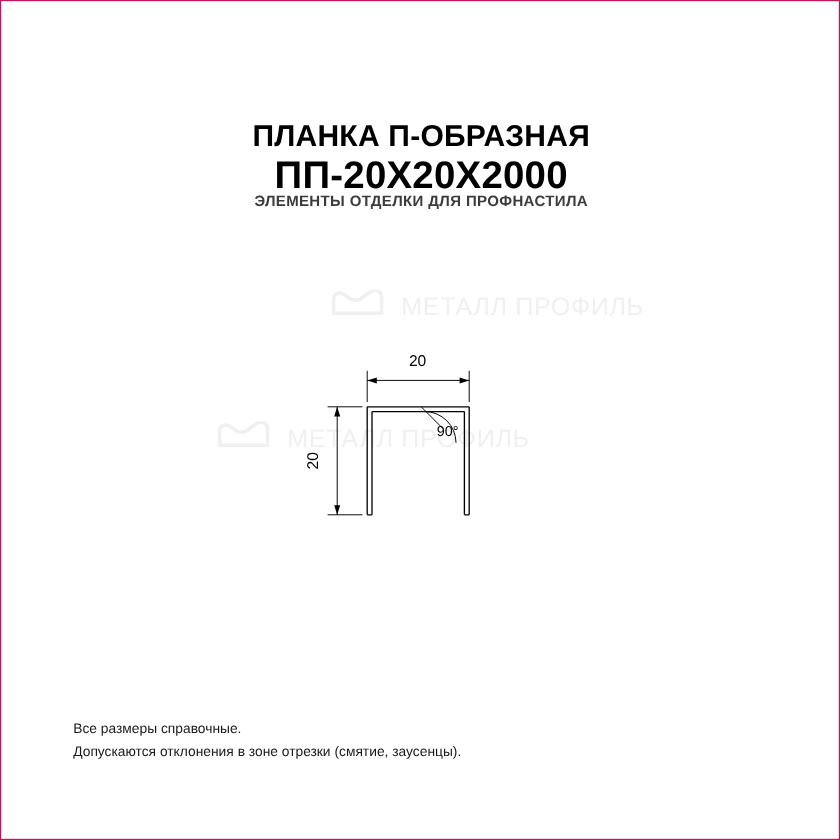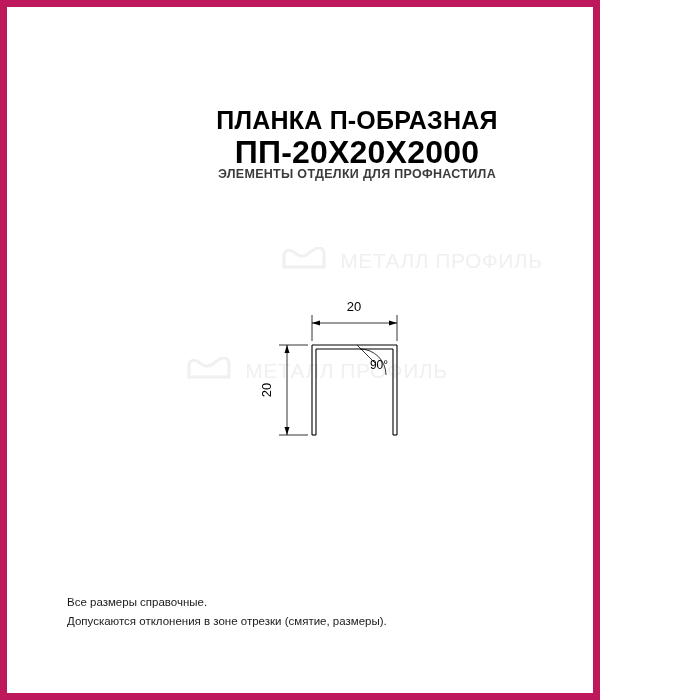--- a/index.html
+++ b/index.html
@@ -8,24 +8,24 @@
   }
   body {
     width: 700px;
     height: 700px;
     background: #ffffff;
     font-family: "Liberation Sans", sans-serif;
     overflow: hidden;
   }
   .page {
     position: relative;
-    width: 600px;
+    width: 700px;
     height: 700px;
     box-sizing: border-box;
-    border: 7px solid #be185d;
+    border: 1px solid #be185d;
   }
   .title-block {
     position: absolute;
     top: 98px;
     left: 0;
     width: 700px;
     text-align: center;
   }
   .title-line1 {
     font-size: 25px;
@@ -160,16 +160,16 @@
       <text x="97" y="14" font-family="Liberation Sans, sans-serif" font-size="13" fill="#000000" text-anchor="middle">20</text>
 
       <text x="14" y="93" font-family="Liberation Sans, sans-serif" font-size="13" fill="#000000" text-anchor="middle" transform="rotate(-90 14 93)">20</text>
 
       <text x="122" y="72" font-family="Liberation Sans, sans-serif" font-size="12" fill="#000000" text-anchor="middle">90°</text>
     </svg>
   </div>
 
   <div class="footnotes">
     <div class="footnote-line">Все размеры справочные.</div>
-    <div class="footnote-line">Допускаются отклонения в зоне отрезки (смятие, размеры).</div>
+    <div class="footnote-line">Допускаются отклонения в зоне отрезки (смятие, заусенцы).</div>
   </div>
 
 </div>
 
 </body></html>

